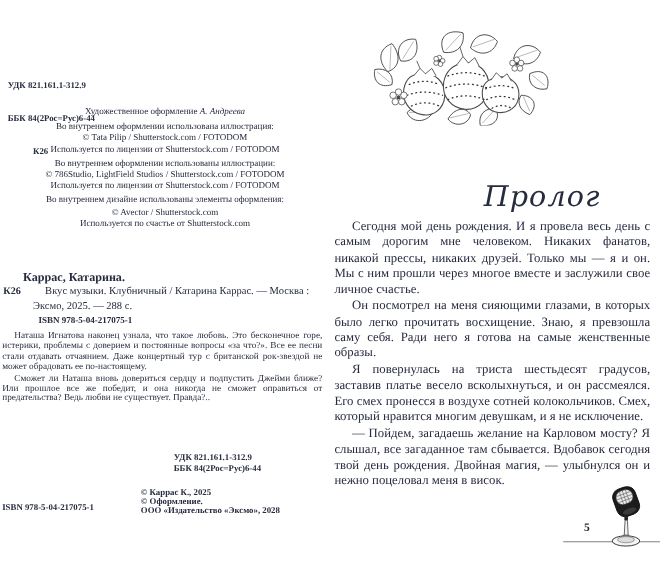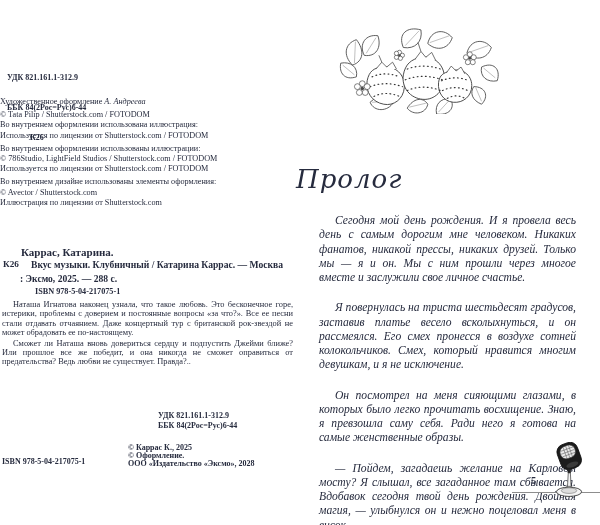--- a/index.html
+++ b/index.html
@@ -8,74 +8,74 @@
     font-family:"Liberation Serif","DejaVu Serif",serif;
     color:#262b3e;overflow:hidden;
     -webkit-font-smoothing:antialiased;
   }
   .abs{position:absolute;}
 
   
   .udk-top{left:7px;top:53px;font-size:8px;font-weight:bold;line-height:10px;white-space:pre;}
   .udk-top .indent{padding-left:23px;}
 
-  .credits{left:0;top:97px;width:300px;text-align:left;font-size:8.2px;line-height:10.4px;}
+  .credits{left:0;top:97px;width:300px;text-align:center;font-size:8.2px;line-height:10.4px;}
   .credits .grp{margin-bottom:2.5px;}
   .credits .it{font-style:italic;}
 
   .catalog-author{left:21px;top:246px;font-size:11px;font-weight:bold;line-height:12px;}
   .catalog-code{left:3px;top:259px;font-size:9.2px;font-weight:bold;}
-  .catalog-entry{left:20px;top:258px;width:266px;font-size:9.6px;line-height:13.5px;text-indent:11px;text-align:left;font-weight:bold;}
+  .catalog-entry{left:30px;top:258px;width:266px;font-size:9.6px;line-height:13.5px;text-indent:11px;text-align:left;}
   .catalog-isbn{left:35px;top:287px;font-size:8.2px;font-weight:600;}
 
   .annotation{left:2px;top:300px;width:291px;font-size:8.4px;line-height:9.4px;text-align:justify;}
   .annotation p{margin:0 0 1px 0;text-indent:11px;}
 
   .udk-footer{left:158px;top:411px;font-size:8px;font-weight:bold;line-height:9.5px;}
   .copyright{left:128px;top:444px;font-size:8px;font-weight:bold;line-height:8.2px;}
   .isbn-footer{left:2px;top:457px;font-size:8px;font-weight:bold;}
 
   
   .strawberries{left:334px;top:26px;width:168px;height:88px;}
-  .chapter-title{left:296px;top:163px;width:250px;text-align:left;
+  .chapter-title{left:296px;top:163px;width:250px;text-align:right;
     font-family:"DejaVu Serif","Liberation Serif",serif;font-style:italic;
     font-size:26px;line-height:32px;font-weight:400;letter-spacing:1px;}
   .body-text{left:303px;top:198px;width:289px;font-size:11.6px;line-height:14.25px;text-align:justify;}
-  .body-text p{margin:16px;text-indent:16px;font-style:italic;}
+  .body-text p{margin:1px;text-indent:16px;}
   .page-number{left:531px;top:475px;font-size:10.5px;font-weight:bold;}
   .floor-rule{left:512px;top:492px;width:88px;height:0;border-top:1.6px solid #8d8d8d;}
   .mic{left:545px;top:442px;width:50px;height:58px;z-index:2;}
 </style>
 </head>
 <body>
 
 <div class="abs udk-top">
   <div>УДК 821.161.1-312.9</div>
   <div>ББК 84(2Рос=Рус)6-44</div>
   <div class="indent">К26</div>
 </div>
 
 <div class="abs credits">
   <div class="grp">
     <div><span>Художественное оформление </span><span class="it">А. Андреева</span></div>
   </div>
   <div class="grp">
+    <div>Во внутреннем оформлении использована иллюстрация:</div>
     <div>© Tata Pilip / Shutterstock.com / FOTODOM</div>
-    <div>Во внутреннем оформлении использована иллюстрация:</div>
     <div>Используется по лицензии от Shutterstock.com / FOTODOM</div>
   </div>
   <div class="grp">
     <div>Во внутреннем оформлении использованы иллюстрации:</div>
     <div>© 786Studio, LightField Studios / Shutterstock.com / FOTODOM</div>
     <div>Используется по лицензии от Shutterstock.com / FOTODOM</div>
   </div>
   <div class="grp">
     <div>Во внутреннем дизайне использованы элементы оформления:</div>
     <div>© Avector / Shutterstock.com</div>
-    <div>Иллюстрация по лицензии от Shutterstock.com</div>
+    <div>Используется по счастье от Shutterstock.com</div>
   </div>
 </div>
 
 <div class="abs catalog-author">Каррас, Катарина.</div>
 <div class="abs catalog-code">К26</div>
 <div class="abs catalog-entry">Вкус музыки. Клубничный / Катарина Каррас. — Москва : Эксмо, 2025. — 288 с.</div>
 <div class="abs catalog-isbn">ISBN 978-5-04-217075-1</div>
 
 <div class="abs annotation">
   <p>Наташа Игнатова наконец узнала, что такое любовь. Это бесконечное горе, истерики, проблемы с доверием и постоянные вопросы «за что?». Все ее песни стали отдавать отчаянием. Даже концертный тур с  британской рок-звездой не может обрадовать ее по-настоящему.</p>
@@ -172,22 +172,22 @@
     <circle cx="28" cy="64" r="1.8"></circle>
       <circle cx="138" cy="33" r="1.5"></circle>
       <circle cx="66" cy="30" r="1.2"></circle>
   </g>
 </svg>
 
 <div class="abs chapter-title">Пролог</div>
 
 <div class="abs body-text">
   <p>Сегодня мой день рождения. И я провела весь день с самым дорогим мне человеком. Никаких фанатов, никакой прессы, никаких друзей. Только мы — я и он. Мы с ним прошли через многое вместе и заслужили свое личное счастье.</p>
+  <p>Он посмотрел на меня сияющими глазами, в которых было легко прочитать восхищение. Знаю, я превзошла саму себя. Ради него я готова на самые женственные образы.</p>
   <p>Я повернулась на триста шестьдесят градусов, заставив платье весело всколыхнуться, и он рассмеялся. Его смех пронесся в воздухе сотней колокольчиков. Смех, который нравится многим девушкам, и я не исключение.</p>
-  <p>Он посмотрел на меня сияющими глазами, в которых было легко прочитать восхищение. Знаю, я превзошла саму себя. Ради него я готова на самые женственные образы.</p>
   <p>— Пойдем, загадаешь желание на Карловом мосту? Я слышал, все загаданное там сбывается. Вдобавок сегодня твой день рождения. Двойная магия, — улыбнулся он и нежно поцеловал меня в висок.</p>
 </div>
 
 <div class="abs page-number">5</div>
 
 <div class="abs floor-rule"></div>
 
 <svg class="abs mic" viewBox="0 0 50 60" xmlns="http://www.w3.org/2000/svg">
   <g transform="rotate(-20 24 14)">
     <rect x="13" y="1" width="22" height="27" rx="8" fill="#1c1c1c" stroke="#0e0e0e" stroke-width="0.8"></rect>

